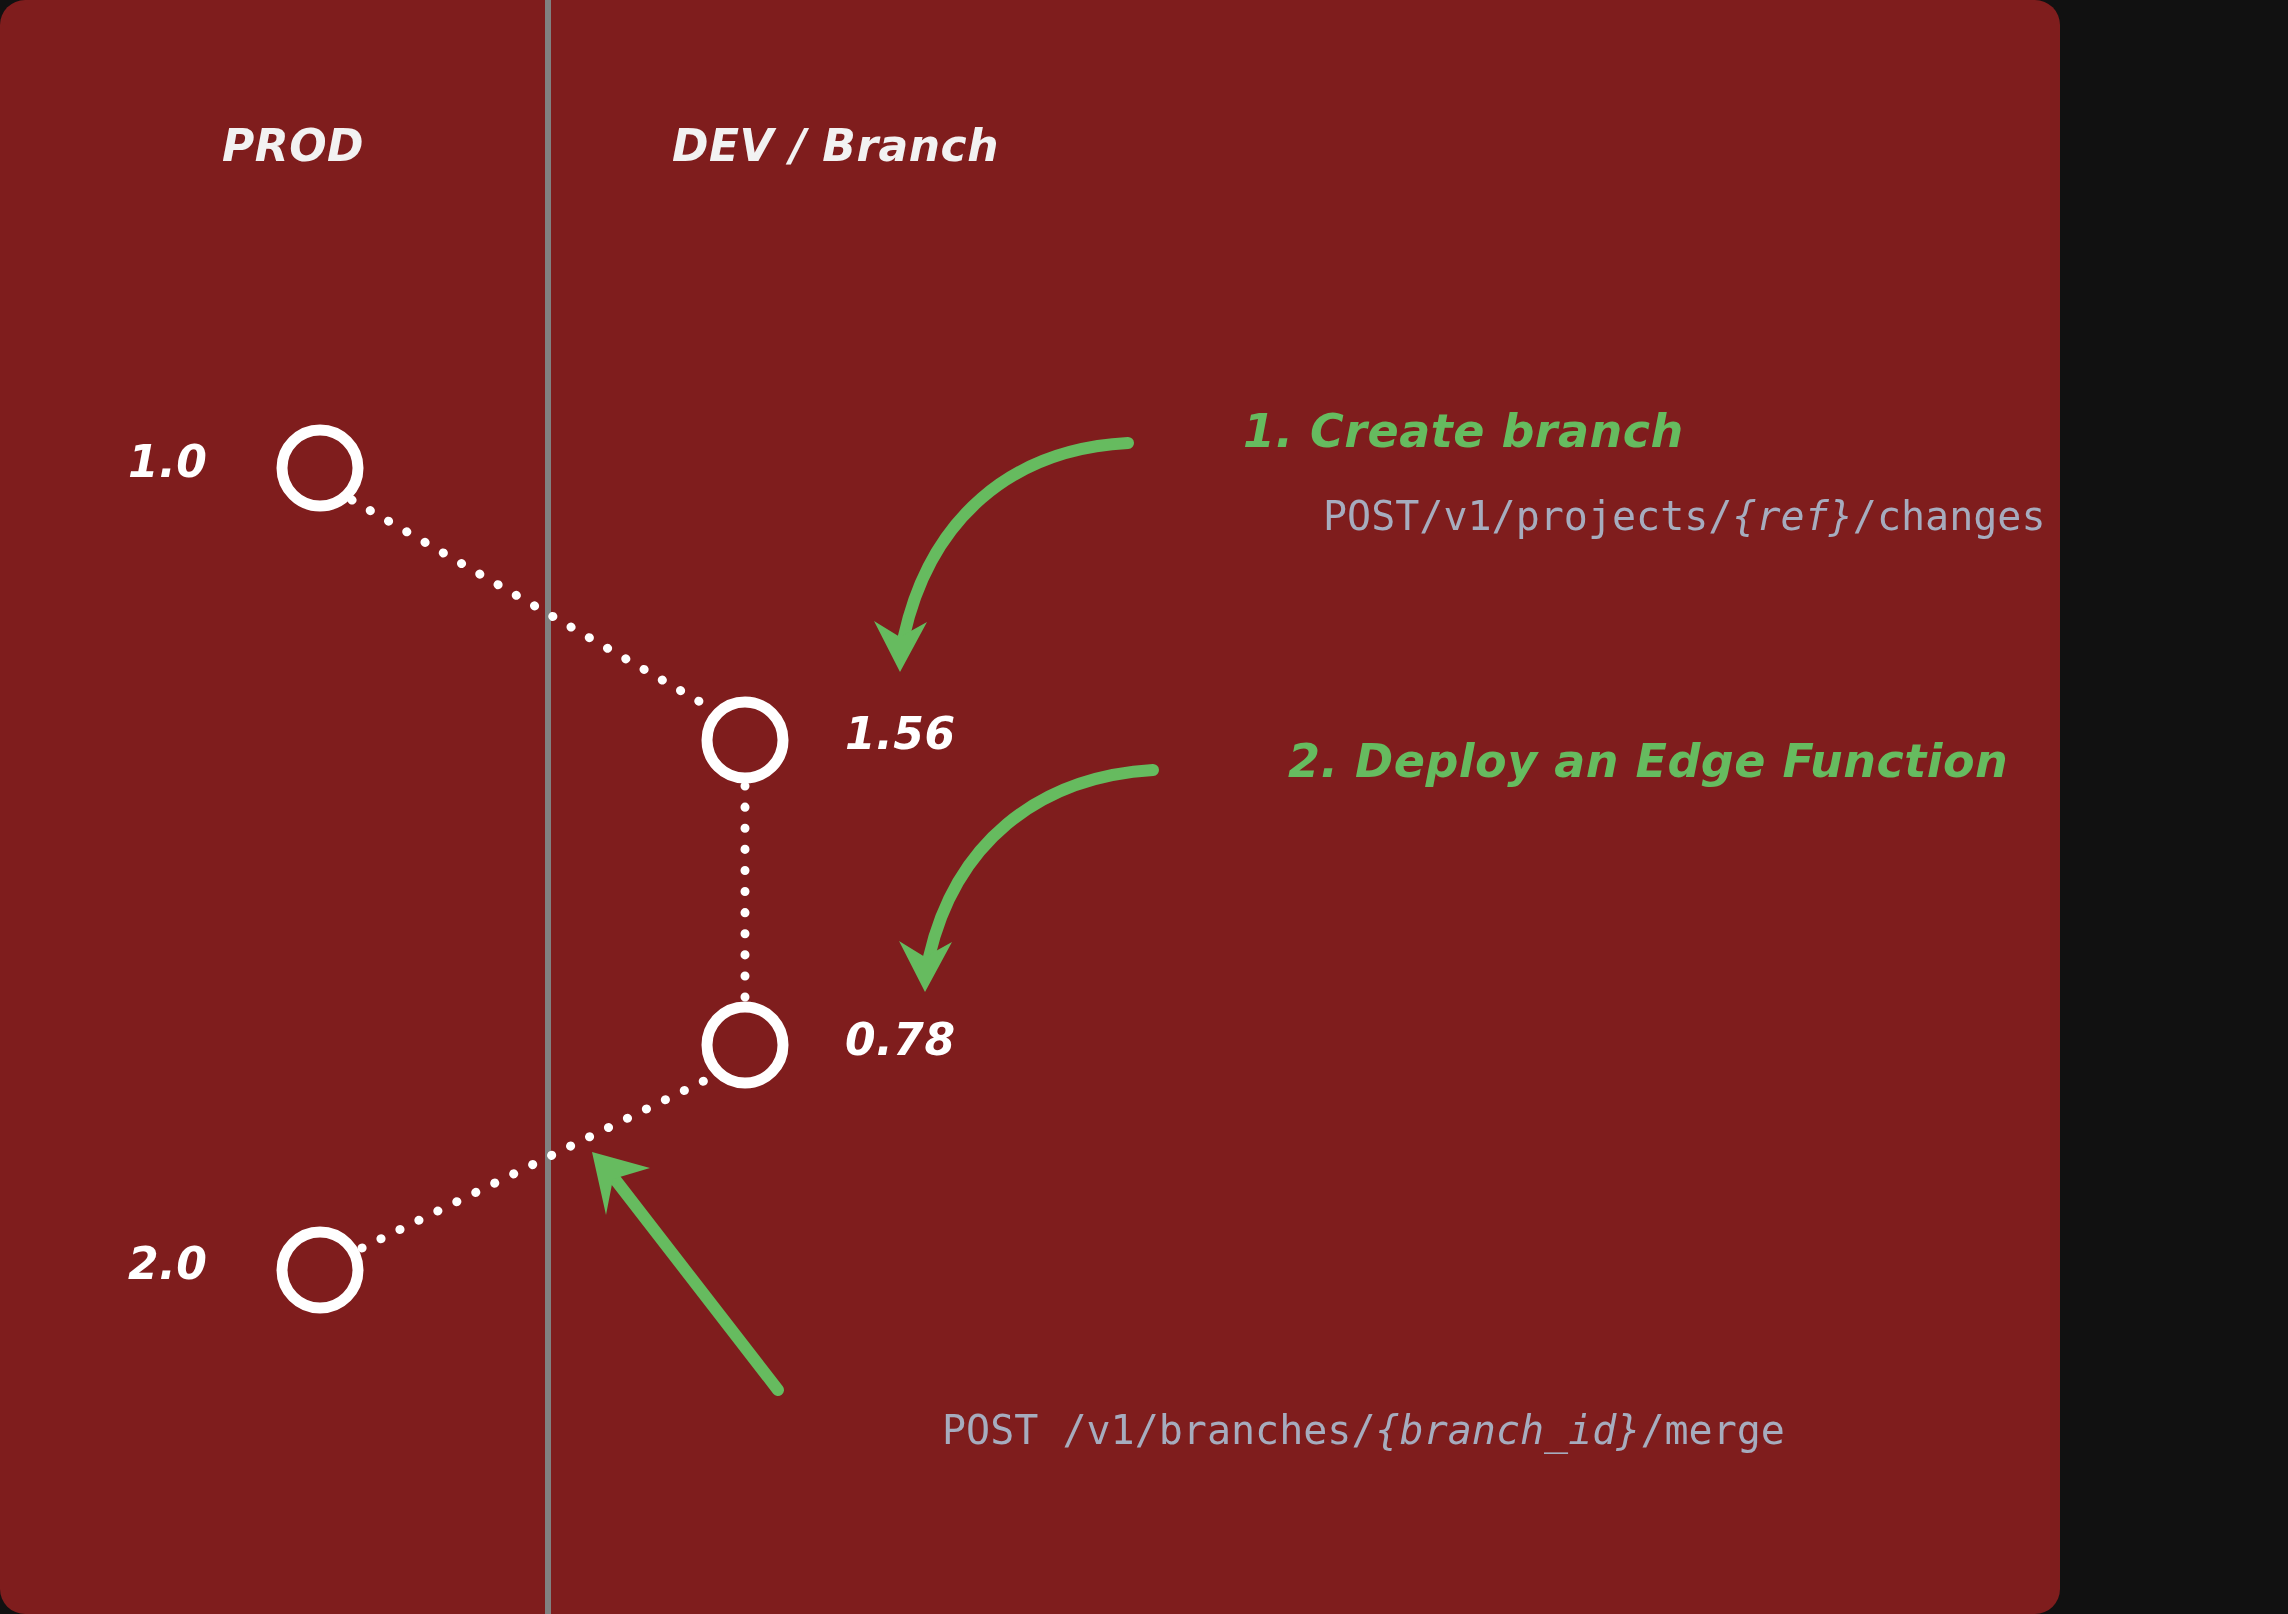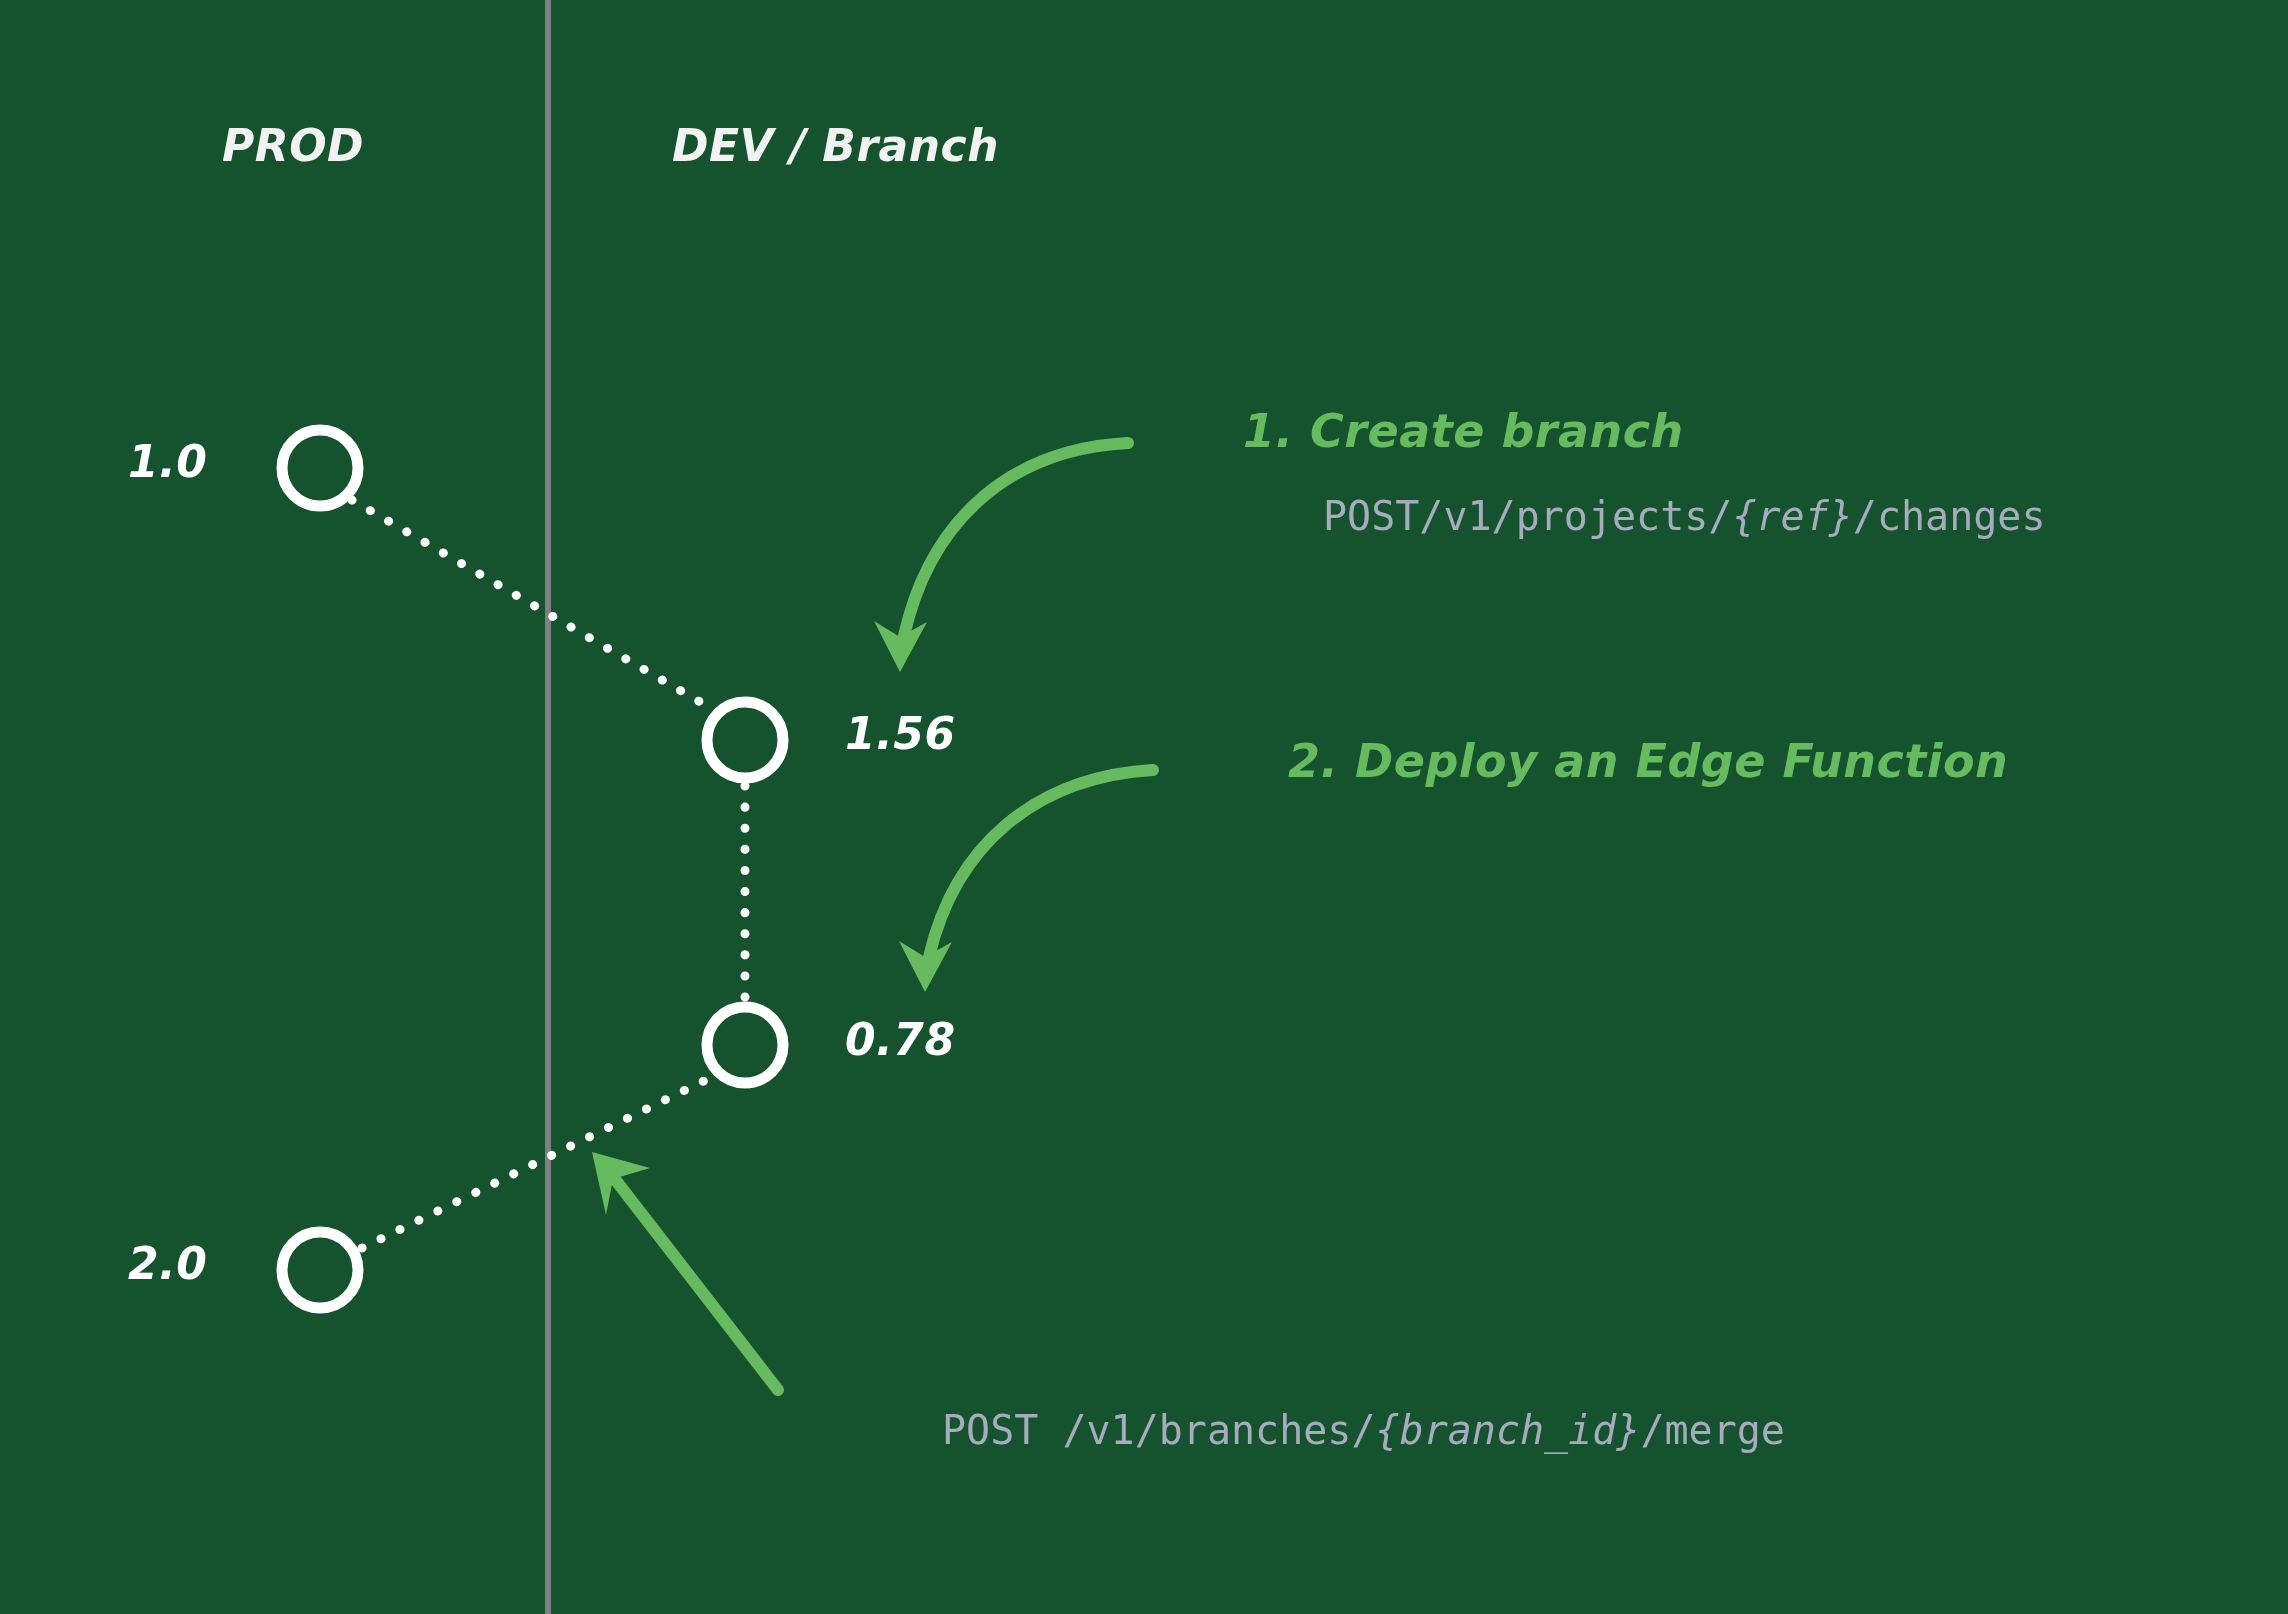--- a/index.html
+++ b/index.html
@@ -3,25 +3,26 @@
 <meta charset="utf-8">
 <title>Branching Workflow Diagram</title>
 <style>
   html, body {
     margin: 0;
     padding: 0;
     background: #111111;
   }
   #stage {
     position: relative;
-    width: 2288px;
+    width: 2060px;
     height: 1614px;
-    background: #14532d;
+    background: #7f1d1d;
     overflow: hidden;
     font-family: "DejaVu Sans", sans-serif;
+    border-radius: 25px;
   }
 
   
   .layer-svg {
     position: absolute;
     inset: 0;
     width: 2288px;
     height: 1614px;
     pointer-events: none;
   }

